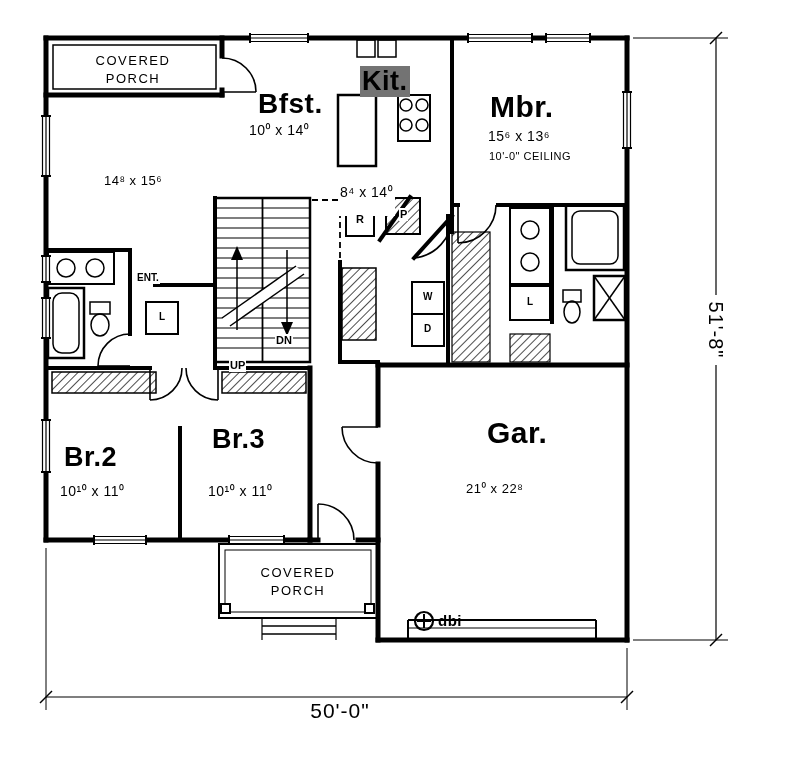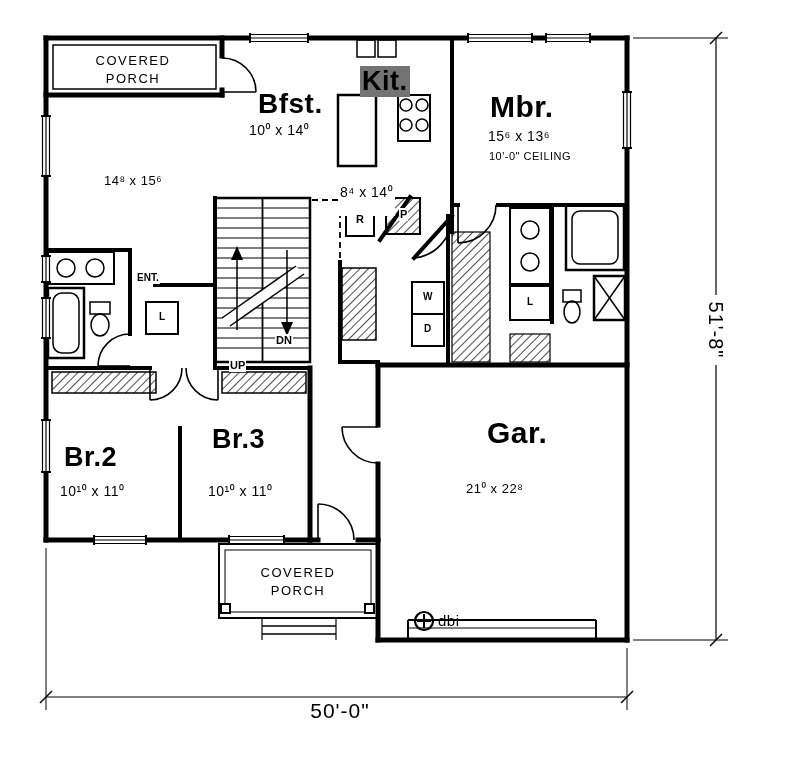--- a/index.html
+++ b/index.html
@@ -11,21 +11,21 @@
   .room{font-weight:700;letter-spacing:.5px;}
   .dims{font-size:13px;font-weight:400;letter-spacing:.5px;}
   .small-dims{font-size:14px;}
   .tag{font-size:11px;font-weight:700;background:#fff;padding:0 1px;}
   .porchlbl{font-size:13px;letter-spacing:1.5px;text-align:center;
             white-space:normal;line-height:1.35;font-weight:400;}
   .ceiling{font-size:11px;letter-spacing:.5px;}
   .dimtext{font-size:21px;letter-spacing:1px;background:#fff;padding:0 3px;}
   .dimtext-v{font-size:20px;letter-spacing:1px;background:#fff;text-align:center;
              transform:rotate(90deg);}
-  .logo{font-size:15px;font-weight:400;letter-spacing:.5px;}
+  .logo{font-size:15px;font-weight:700;letter-spacing:.5px;}
 </style>
 </head>
 <body>
 
 <div class="plan">
 
 <svg width="800" height="771" viewBox="0 0 800 771">
   <defs>
     <pattern id="hatch" width="6" height="6" patternUnits="userSpaceOnUse" patternTransform="rotate(45)">
       <line x1="0" y1="0" x2="0" y2="6" stroke="#000" stroke-width="1.4"></line>

